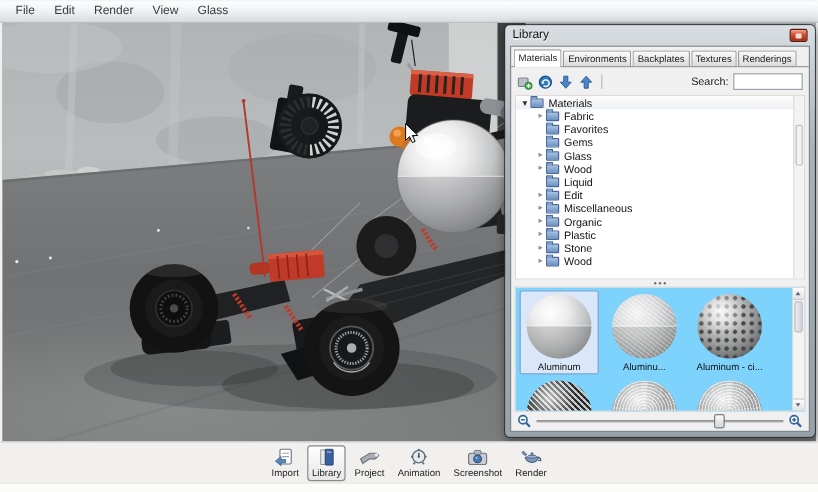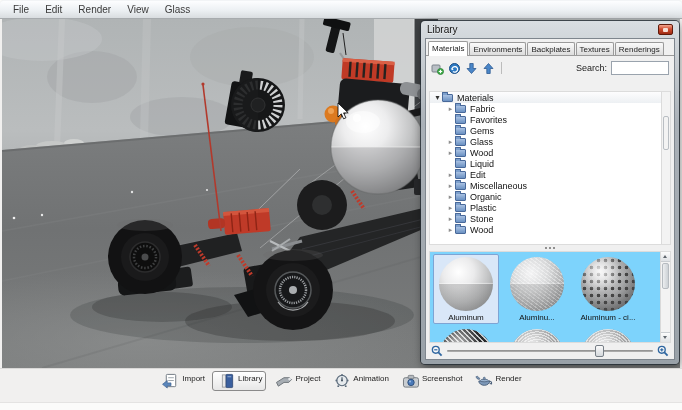--- a/index.html
+++ b/index.html
@@ -15,21 +15,21 @@
   .menu-item{font-size:10px;color:#3a3a3a;padding:2px 8px;cursor:default;}
 
   
   .scene{position:absolute;top:19px;left:2px;width:678px;height:349px;background:#9a9d9e;}
   .scene svg{display:block;width:100%;height:100%;}
 
   
   .bottom-bar{position:absolute;top:368px;left:0;width:682px;height:34px;box-sizing:border-box;
     background:#f1f0ef;border-top:1px solid #dad9d8;display:flex;justify-content:center;
     align-items:flex-start;gap:3px;padding-top:2px;}
-  .tool-btn{display:flex;padding:1px 3px 1px;
+  .tool-btn{display:flex;flex-direction:column;align-items:center;padding:1px 3px 1px;
     border:1px solid transparent;border-radius:3px;}
   .tool-btn.selected{border-color:#8a8a8a;background:linear-gradient(#ffffff,#e7e7e7);}
   .tool-btn svg{width:22px;height:16px;display:block;}
   .tool-label{font-size:8px;color:#1c1c1c;margin-top:1px;white-space:nowrap;}
   .bottom-strip{position:absolute;top:402px;left:0;width:682px;height:8px;
     background:#fbfbfa;border-top:1px solid #e4e3e2;}
 
   
   .library{position:absolute;left:421px;top:21px;width:258px;height:343px;box-sizing:border-box;
     border-radius:4px;padding:0 4px 4px;
@@ -45,21 +45,21 @@
   .client{height:calc(100% - 17px);background:#f0f0f0;border:1px solid #7e868e;box-sizing:border-box;
     display:flex;flex-direction:column;position:relative;}
 
   .tabs{display:flex;align-items:flex-end;padding:3px 0 0 2px;height:17px;box-sizing:border-box;
     border-bottom:1px solid #9a9a9a;}
   .tab{font-size:8px;color:#1e1e1e;background:linear-gradient(#fafafa,#dcdcdc);
     border:1px solid #9a9a9a;border-bottom:none;border-radius:2px 2px 0 0;
     padding:2px 3px 1px;margin-right:1px;height:13px;box-sizing:border-box;white-space:nowrap;}
   .tab.active{background:#fff;height:15px;margin-bottom:-1px;}
 
-  .panel-toolbar{display:flex;align-items:center;height:20px;padding:2px 5px 12px 5px;gap:4px;}
+  .panel-toolbar{display:flex;align-items:center;height:20px;padding:2px 5px 0 5px;gap:4px;}
   .pt-icon{width:13px;height:13px;display:block;}
   .pt-sep{width:1px;height:12px;background:#bcbcbc;margin-left:2px;}
   .spacer{flex:1;}
   .search-label{font-size:9px;color:#222;}
   .search-input{width:58px;height:14px;font-size:9px;border:1px solid #9aa3ad;background:#fff;
     box-sizing:border-box;padding:0 2px;font-family:"Liberation Sans",sans-serif;}
 
   .tree{margin:1px 3px 0;background:#fff;height:154px;position:relative;overflow:hidden;
     border:1px solid #dcdcdc;box-sizing:border-box;}
   .tree-row{height:11px;display:flex;align-items:center;font-size:9px;color:#111;padding-left:16px;}

